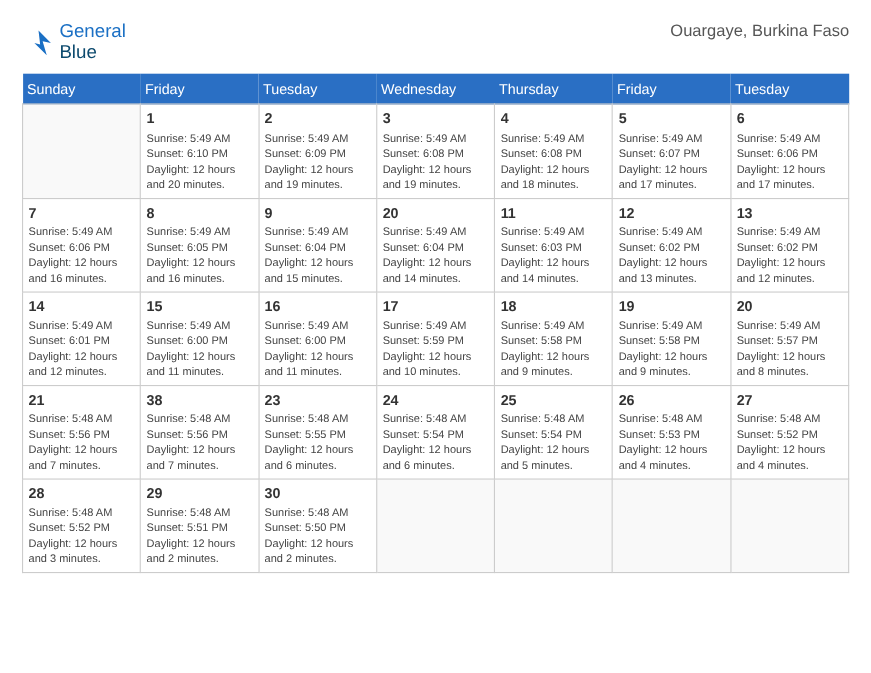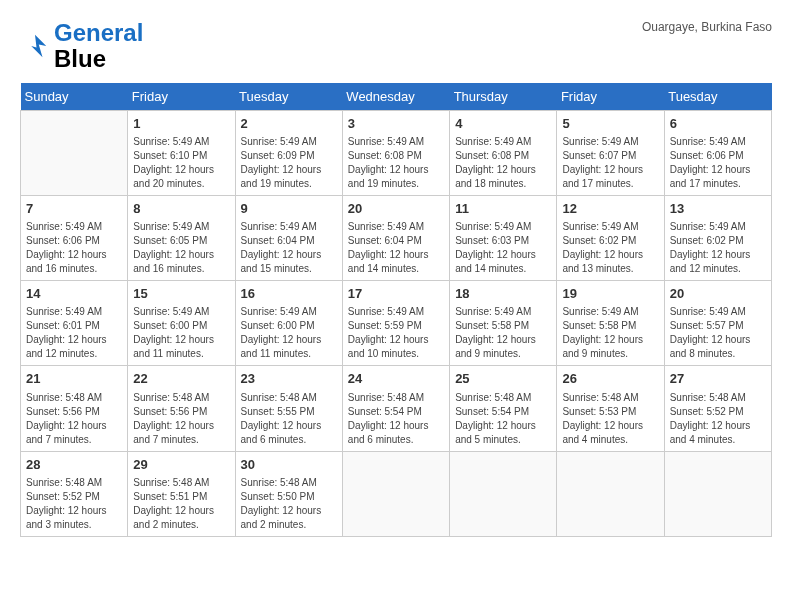--- a/index.html
+++ b/index.html
@@ -15,42 +15,42 @@
       justify-content: space-between;
       align-items: flex-start;
       margin-bottom: 10px;
     }
     .logo {
       display: flex;
       align-items: center;
       gap: 4px;
     }
     .logo-text {
-      font-size: 24px;
-      font-weight: bold;
+      font-size: 17px;
+      font-weight: normal;
       color: #333;
       line-height: 1.1;
     }
     .logo-text span {
       color: #1a6fc4;
     }
     .logo-bird {
       width: 30px;
       height: 30px;
     }
     .title-block {
       text-align: right;
     }
     .month-title {
       font-size: 32px;
       font-weight: normal;
       color: #333;
     }
     .subtitle {
-      font-size: 12px;
+      font-size: 15px;
       color: #555;
     }
     table {
       width: 100%;
       border-collapse: collapse;
       font-size: 11px;
     }
     thead tr th {
       background-color: #2a6fc4;
       color: #fff;
@@ -86,21 +86,21 @@
 </head>
 <body>
 
 <div class="header">
   <div class="logo">
     <svg class="logo-bird" viewBox="0 0 40 40" xmlns="http://www.w3.org/2000/svg">
       <polygon points="20,5 35,20 25,18 30,35 15,20 22,22" fill="#1a6fc4"></polygon>
     </svg>
     <div class="logo-text">
       <div><span>General</span></div>
-      <div style="color:#000000;">Blue</div>
+      <div style="color:#0c4a6e;">Blue</div>
     </div>
   </div>
   <div class="title-block">
     <div class="subtitle">Ouargaye, Burkina Faso</div>
   </div>
 </div>
 
 <table>
   <thead>
     <tr>
@@ -263,21 +263,21 @@
       </tr>
       <tr>
         <td>
           <span class="day-number">21</span>
           <div class="day-info" style="white-space: pre-line;">Sunrise: 5:48 AM
 Sunset: 5:56 PM
 Daylight: 12 hours
 and 7 minutes.</div>
         </td>
         <td>
-          <span class="day-number">22</span>
+          <span class="day-number">38</span>
           <div class="day-info" style="white-space: pre-line;">Sunrise: 5:48 AM
 Sunset: 5:56 PM
 Daylight: 12 hours
 and 7 minutes.</div>
         </td>
         <td>
           <span class="day-number">23</span>
           <div class="day-info" style="white-space: pre-line;">Sunrise: 5:48 AM
 Sunset: 5:55 PM
 Daylight: 12 hours

